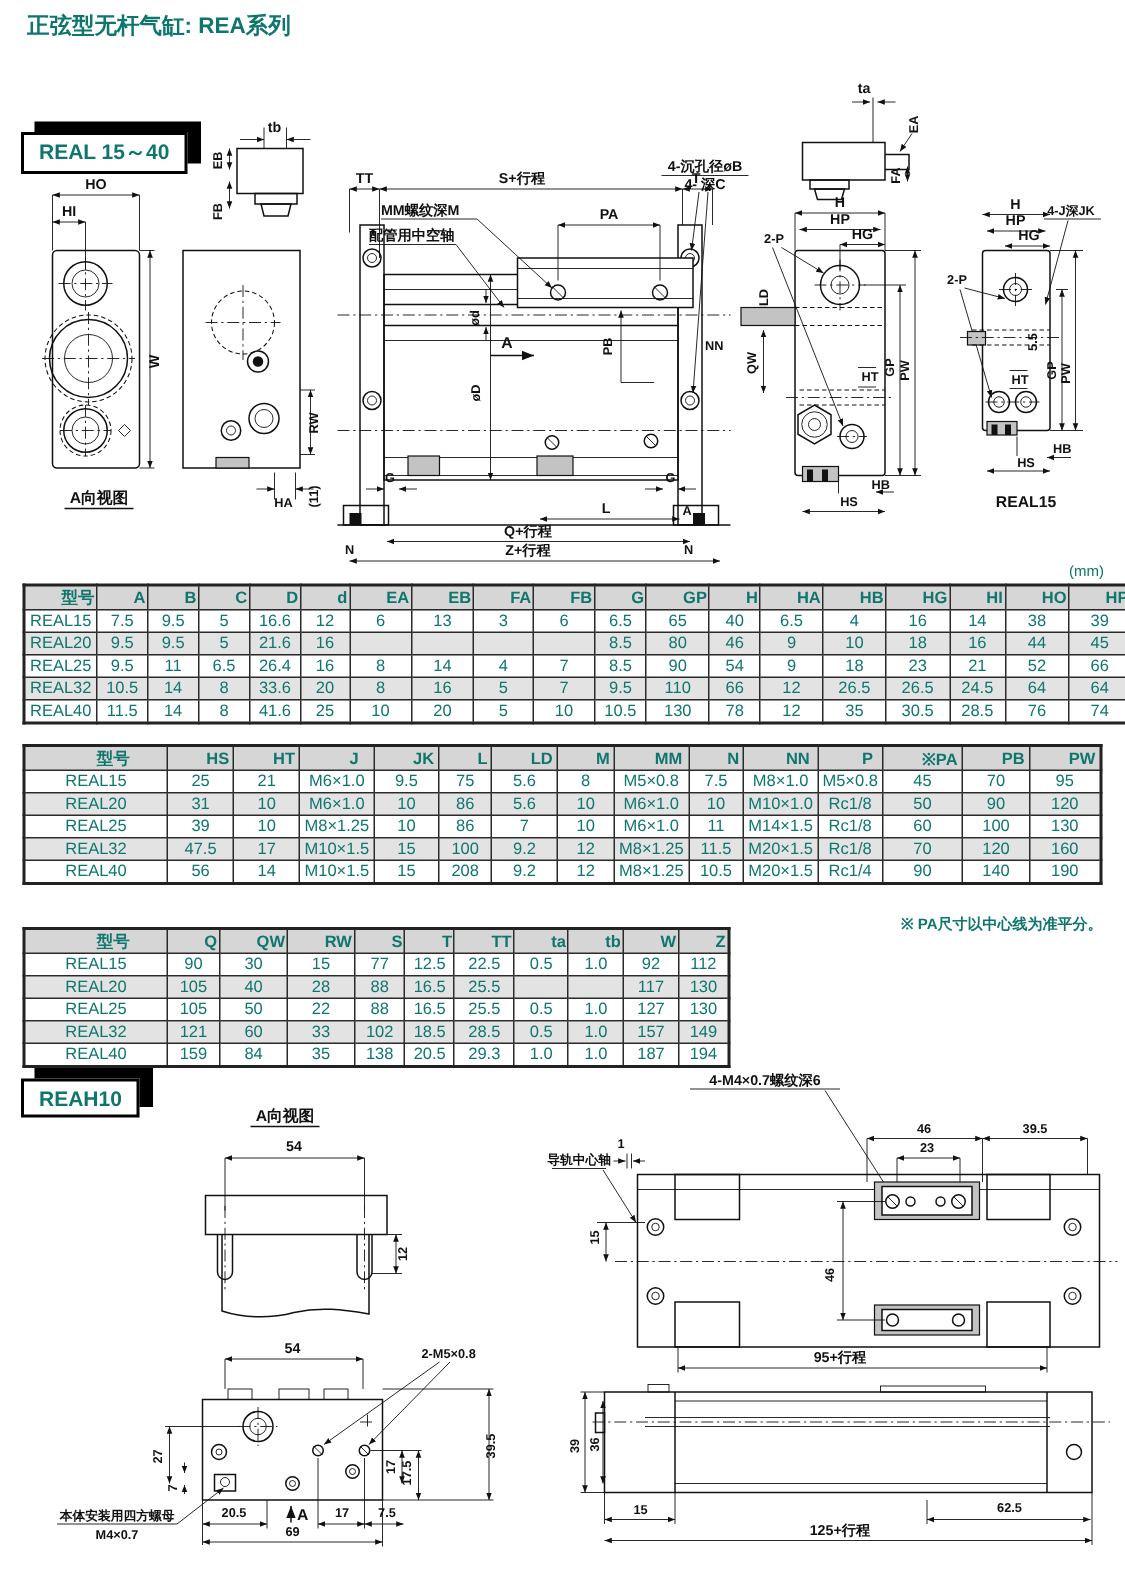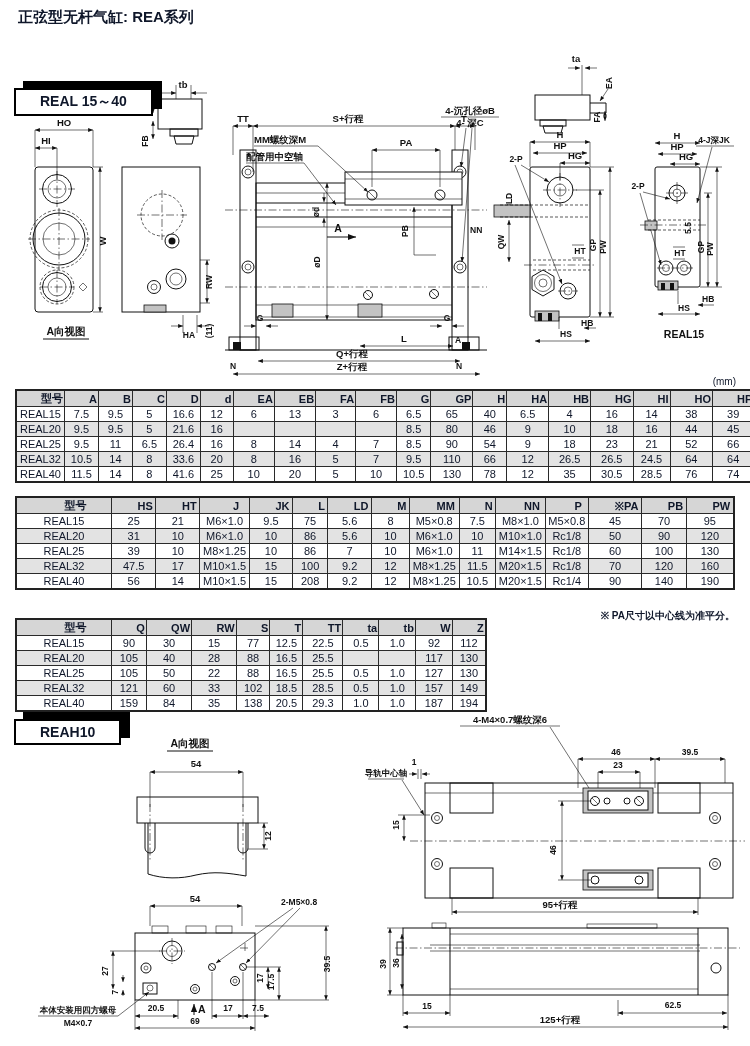--- a/index.html
+++ b/index.html
@@ -1,21 +1,21 @@
 <!DOCTYPE html>
 <html><head>
 <meta charset="utf-8">
 <style>
   body{margin:0;background:#fff;}
   .pg{position:relative;width:750px;height:1046px;background:#fff;overflow:hidden;
-      font-family:"Liberation Sans",sans-serif;color:#0f172a;}
+      font-family:"Liberation Sans",sans-serif;color:#0f766e;}
   .title{position:absolute;left:18px;top:8px;font-size:15px;font-weight:bold;}
   .dim-box{position:absolute;left:18px;top:36px;border:2px solid #000;padding:5px 14px;
       font-size:14px;font-weight:bold;background:#fff;}
-  .sec-box{position:absolute;border:2px solid #000;background:#fff;padding:3px 24px;
+  .sec-box{position:absolute;border:2px solid #000;background:#fff;padding:3px 10px;
       font-size:14px;font-weight:bold;box-shadow:9px -7px 0 #000;text-align:right;}
   .unit{position:absolute;right:14px;top:376px;font-size:10px;margin-left:33px;}
   .footnote{position:absolute;right:15px;top:596px;font-size:10px;font-weight:bold;margin-top:12px;}
   table.dtable{position:absolute;border-collapse:collapse;border:2px solid #222;
       font-size:11px;background:#fff;}
   .dtable th,.dtable td{border:1px solid #2a2a2a;text-align:center;height:14px;
       padding:0 1px;font-weight:normal;white-space:nowrap;}
   .dtable thead th{background:#d6d6d6;font-weight:bold;padding-left:24px;}
   .dtable tbody tr.alt td,.dtable tbody tr.alt th{background:#e3e3e3;}
   .dtable td:first-child,.dtable tbody th:first-child{width:92px;}

